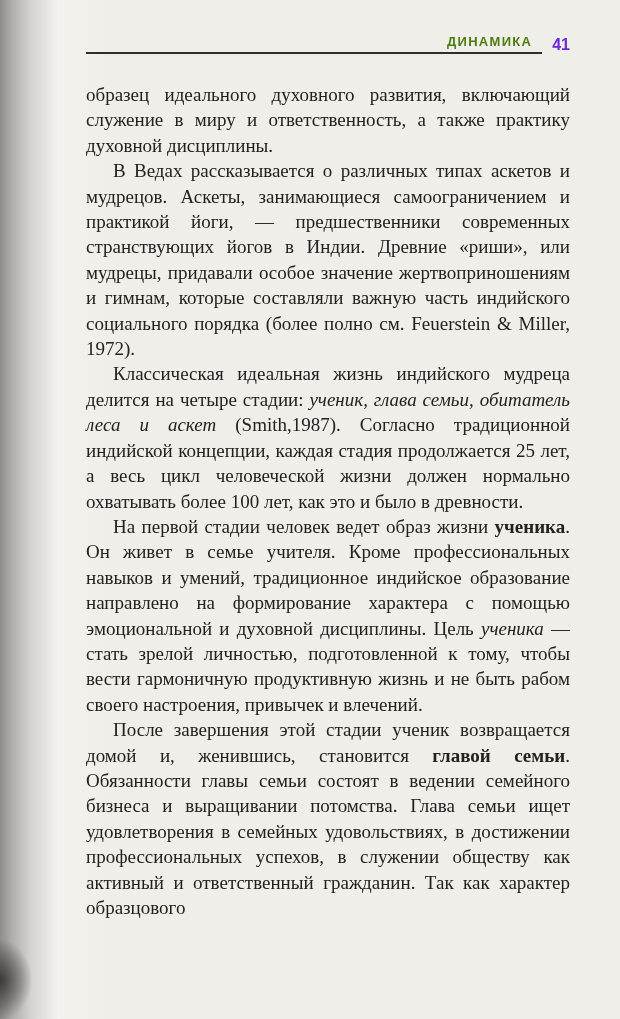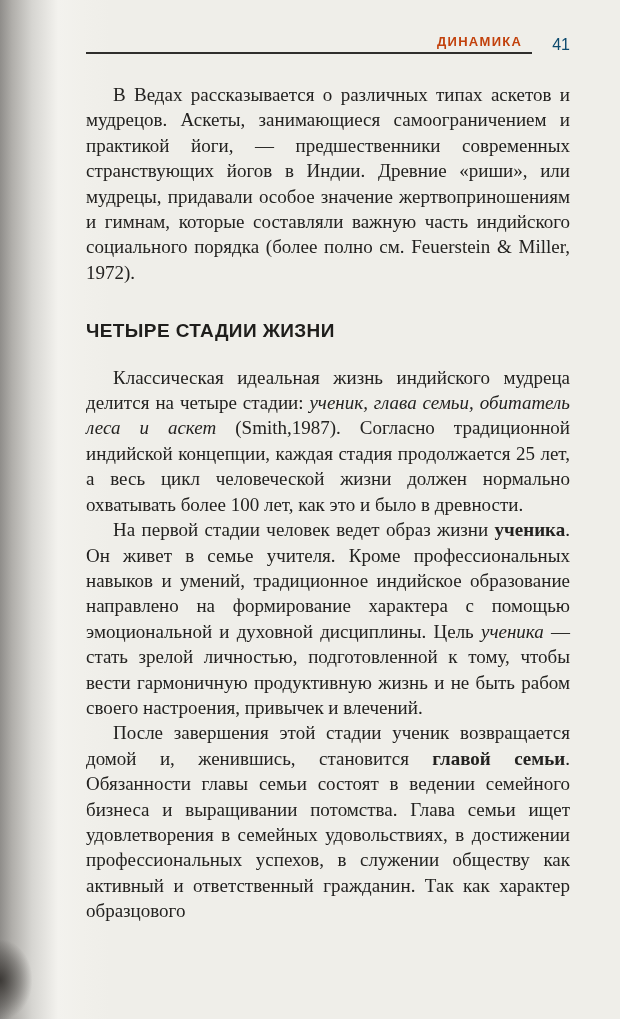--- a/index.html
+++ b/index.html
@@ -29,25 +29,25 @@
     display: flex; align-items: flex-end;
     font-family: "Liberation Sans", "DejaVu Sans", sans-serif;
   }
   .header-rule {
     flex: 1;
     border-bottom: 2px solid #2f2e2c;
     text-align: right;
     padding: 0 10px 2px 0;
   }
   .running-title {
-    font-size: 13px; font-weight: bold; letter-spacing: 1.3px; color: #c2410c; margin-left: 33px;
+    font-size: 13px; font-weight: bold; letter-spacing: 1.3px; color: #4d7c0f; margin-left: 33px;
   }
   .page-number {
-    font-size: 16px; font-weight: normal; color: #0c4a6e;
-    margin-left: 20px; padding-bottom: 0px;
+    font-size: 16px; font-weight: bold; color: #6d28d9;
+    margin-left: 10px; padding-bottom: 0px;
   }
   .text-column {
     margin-top: 28px;
     font-family: "Liberation Serif", "DejaVu Serif", serif;
     font-size: 19px; line-height: 25.4px;
     color: #232220;
     text-align: justify;
   }
   .para { margin: 0; }
   .para.indent { text-indent: 27px; }
@@ -70,19 +70,19 @@
 
 <div class="content">
   <div class="page-header">
     <div class="header-rule" style="border-bottom-color: rgb(47, 46, 44);">
       <span class="running-title">ДИНАМИКА</span>
     </div>
     <span class="page-number">41</span>
   </div>
 
   <main class="text-column" style="color: rgb(35, 34, 32);">
+      <p class="para"><span class="seg-normal">образец идеального духовного развития, включающий служение в миру и ответственность, а также практику духовной дисциплины.</span></p>
       <p class="para indent"><span class="seg-normal">В Ведах рассказывается о различных типах аскетов и мудрецов. Аскеты, занимающиеся самоограничением и практикой йоги, — предшественники современных странствующих йогов в Индии. Древние «риши», или мудрецы, придавали особое значение жертвоприношениям и гимнам, которые составляли важную часть индийского социального порядка (более полно см. Feuerstein &amp; Miller, 1972).</span></p>
-      <h2 class="section-heading">ЧЕТЫРЕ СТАДИИ ЖИЗНИ</h2>
       <p class="para indent"><span class="seg-normal">Классическая идеальная жизнь индийского мудреца делится на четыре стадии: </span><span class="seg-italic">ученик, глава семьи, обитатель леса и аскет</span><span class="seg-normal"> (Smith,1987). Согласно традиционной индийской концепции, каждая стадия продолжается 25 лет, а весь цикл человеческой жизни должен нормально охватывать более 100 лет, как это и было в древности.</span></p>
       <p class="para indent"><span class="seg-normal">На первой стадии человек ведет образ жизни </span><span class="seg-bold">ученика</span><span class="seg-normal">. Он живет в семье учителя. Кроме профессиональных навыков и умений, традиционное индийское образование направлено на формирование характера с помощью эмоциональной и духовной дисциплины. Цель </span><span class="seg-italic">ученика</span><span class="seg-normal"> — стать зрелой личностью, подготовленной к тому, чтобы вести гармоничную продуктивную жизнь и не быть рабом своего настроения, привычек и влечений.</span></p>
       <p class="para indent"><span class="seg-normal">После завершения этой стадии ученик возвращается домой и, женившись, становится </span><span class="seg-bold">главой семьи</span><span class="seg-normal">. Обязанности главы семьи состоят в ведении семейного бизнеса и выращивании потомства. Глава семьи ищет удовлетворения в семейных удовольствиях, в достижении профессиональных успехов, в служении обществу как активный и ответственный гражданин. Так как характер образцового</span></p>
     </main>
 </div>
 
 </body></html>

